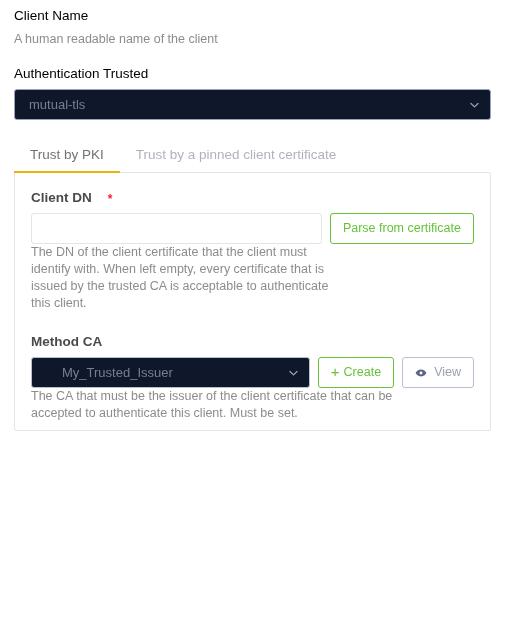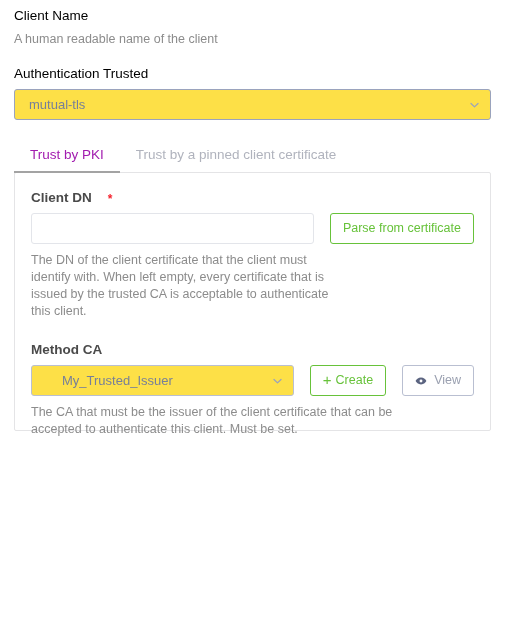--- a/index.html
+++ b/index.html
@@ -70,21 +70,21 @@
   
   .select-wrap {
     position: relative;
     display: block;
   }
   .select-box {
     width: 100%;
     height: 31px;
     border: 1px solid #9aa3bd;
     border-radius: 3px;
-    background: #fde047;
+    background: #0f172a;
     padding: 0 28px 0 14px;
     display: flex;
     align-items: center;
     font-size: 13px;
     color: #767f99;
     cursor: pointer;
   }
   .select-box.thin-border { border-color: #b9bfd1; padding-left: 30px; }
   .chevron {
     position: absolute;
@@ -112,22 +112,22 @@
   .tab {
     font-size: 13.5px;
     padding: 5px 16px 8px 16px;
     color: #b0b3bd;
     cursor: pointer;
     border-bottom: 2px solid transparent;
     white-space: nowrap;
     line-height: 16px;
   }
   .tab.active {
-    color: #a21caf;
-    border-bottom: 2px solid #a3a3a3;
+    color: #737373;
+    border-bottom: 2px solid #eab308;
   }
 
   
   .tab-panel {
     border: 1px solid #e4e4e6;
     border-radius: 2px;
     background: #ffffff;
     margin-top: -1px;
     padding: 17px 16px 18px 16px;
     height: 259px;
@@ -144,21 +144,21 @@
   }
   .required-star {
     color: #f5222d;
     font-size: 12px;
     margin-left: 16px;
     line-height: 1;
     position: relative;
     top: 1px;
   }
 
-  .row { display: flex; align-items: center; gap: 16px; }
+  .row { display: flex; align-items: center; gap: 8px; }
   .row .grow { flex: 1 1 auto; min-width: 0; }
 
   
   .btn {
     height: 31px;
     border-radius: 3px;
     background: #ffffff;
     font-family: "Liberation Sans", sans-serif;
     font-size: 12.5px;
     display: inline-flex;
@@ -191,21 +191,21 @@
     align-items: center;
     color: #5b6480;
     margin-right: 3px;
   }
   .btn .eye-icon svg { display: block; }
 
   .helper-panel {
     font-size: 12.5px;
     color: #8c8c8c;
     line-height: 17px;
-    margin: 8px 0 0 0;
+    margin: 0 0 0 0;
     max-width: 400px;
   }
   .helper-panel.narrow { max-width: 300px; }
 
   .mt-block { margin-top: 22px; }
 </style>
 </head>
 <body>
 
 <div class="form-root">

